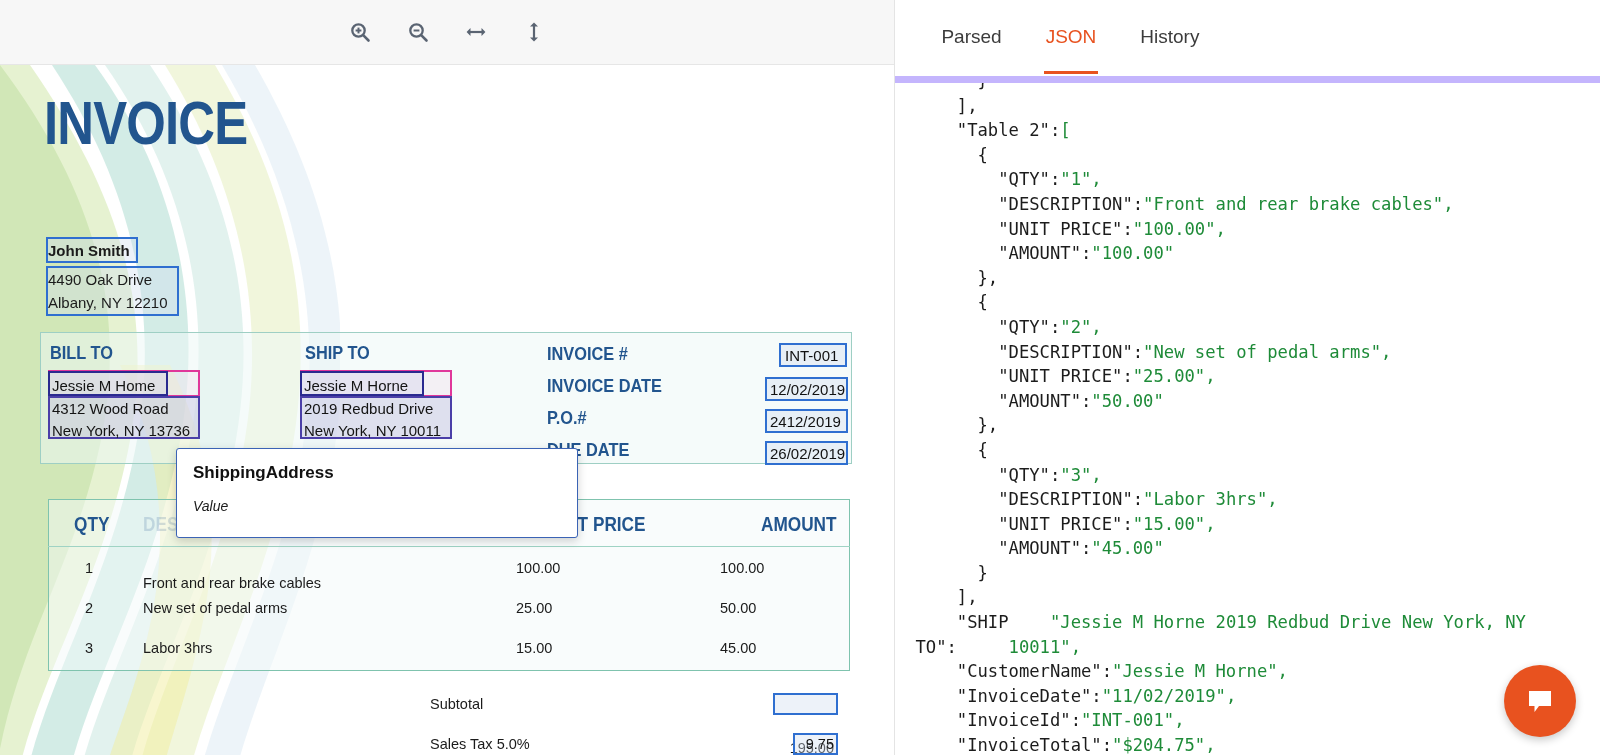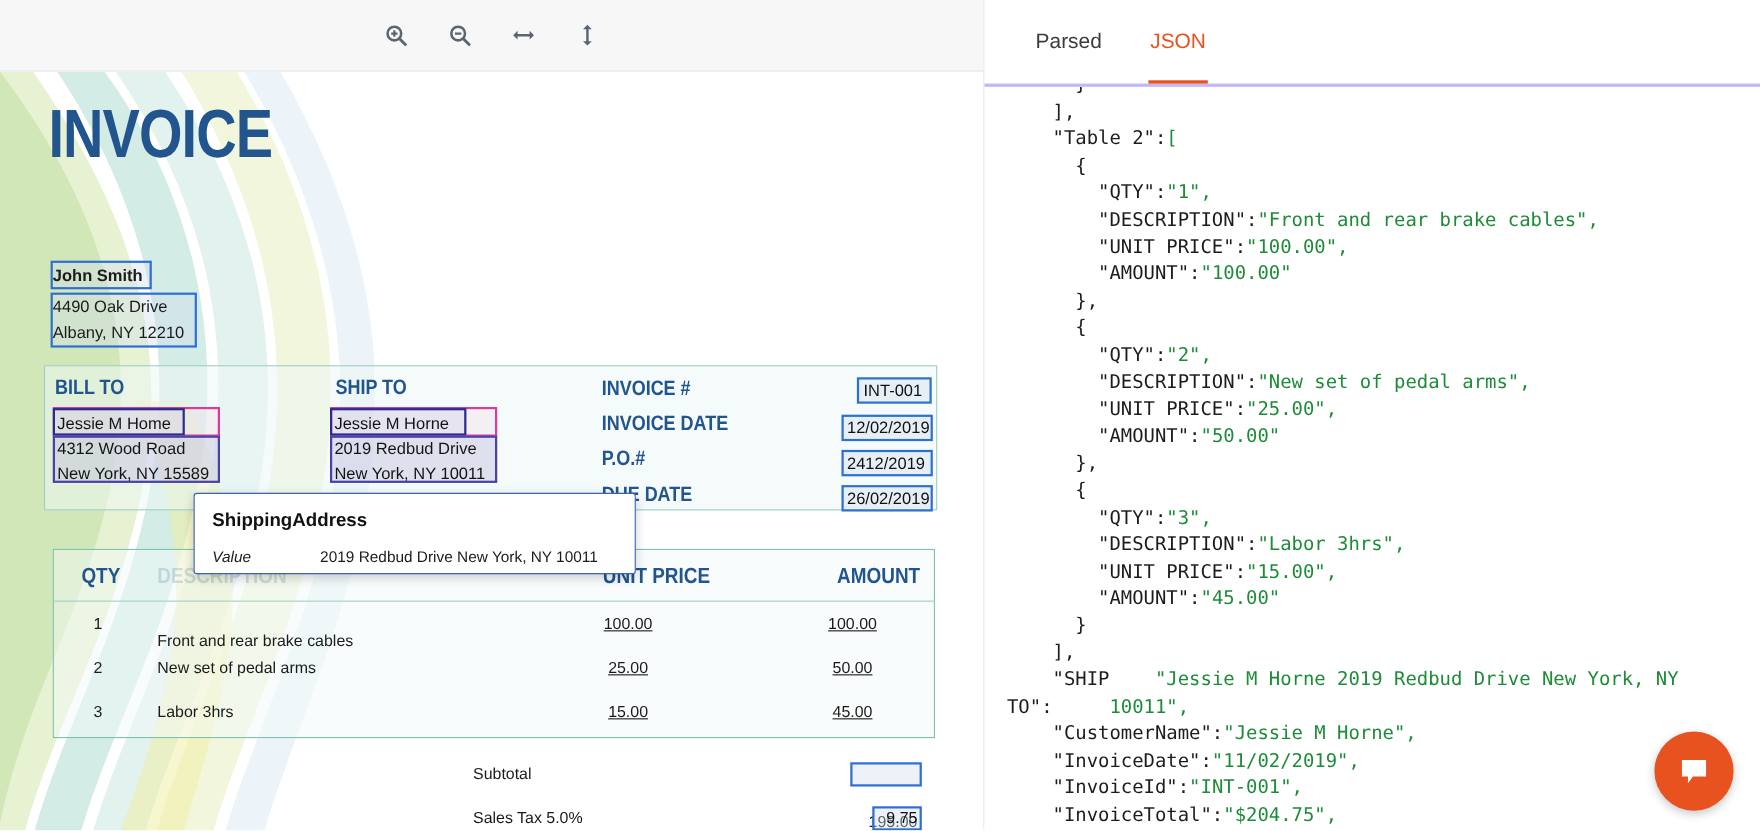--- a/index.html
+++ b/index.html
@@ -79,42 +79,42 @@
   .items-panel{
     position:absolute;left:48px;top:434px;width:802px;height:172px;
     border:1px solid #7fc3ae;background:rgba(243,250,249,0.5);box-sizing:border-box;
   }
   .items-headrule{position:absolute;left:48px;top:481px;width:802px;height:1px;background:#9fd3c4;}
   .col-head{
     position:absolute;font-weight:bold;font-size:20px;color:#22558e;
     transform:scaleX(0.86);transform-origin:left center;white-space:nowrap;
   }
   .cell{position:absolute;font-size:14.5px;color:#1b1b1b;white-space:nowrap;}
-  .cell-r{text-align:center;text-decoration:underline;}
+  .cell-r{text-align:left;}
 
   .tot-label{position:absolute;font-size:14.5px;color:#1b1b1b;text-align:left;white-space:nowrap;}
   .tot-val{position:absolute;font-size:14.5px;color:#111;text-align:right;white-space:nowrap;}
 
   
   .tooltip{
     position:absolute;left:176px;top:383px;width:402px;
     background:#fff;border:1.5px solid #3b63b5;border-radius:3px;
     box-shadow:0 3px 10px rgba(0,0,0,0.18);
-    padding:14px 16px 4px 16px;box-sizing:border-box;z-index:25;
+    padding:14px 16px 20px 16px;box-sizing:border-box;z-index:25;
   }
   .tt-title{font-size:17px;font-weight:bold;color:#111;margin-bottom:12px;}
   .tt-row{display:flex;font-size:14px;color:#1b1b1b;line-height:22px;}
   .tt-key{width:98px;flex:none;font-style:italic;}
   .tt-val{font-weight:normal;}
 
   
   .panel{position:relative;width:705px;height:755px;background:#fff;border-left:1px solid #e4e4e4;}
   .tabs{
-    position:relative;height:76px;display:flex;align-items:flex-end;
-    padding-left:28px;gap:8px;border-bottom:3px solid #c4b5fd;background:#fff;
+    position:relative;height:76px;display:flex;align-items:flex-start;
+    padding-left:28px;gap:8px;border-bottom:7px solid #c4b5fd;background:#fff;
   }
   .tab{
     position:relative;font-size:19px;color:#3c3c3c;padding:0 18px;height:74px;
     display:flex;align-items:center;cursor:pointer;
   }
   .tab.active{color:#e8521f;font-weight:normal;}
   .tab.active:after{
     content:"";position:absolute;left:16px;right:16px;bottom:0;height:3px;background:#e8521f;
   }
   .json-area{
@@ -205,21 +205,21 @@
           <div class="txt sender-addr2">Albany, NY 12210</div>
 
           <div class="billship-panel"></div>
 
           <div class="sec-head bill-head">BILL TO</div>
           <div class="hl hl-pink" style="left:48px;top:305px;width:152px;height:27px;"></div>
           <div class="hl hl-navy" style="left:48px;top:306px;width:120px;height:25px;"></div>
           <div class="addr-line" style="left:52px;top:310px;">Jessie M Home</div>
           <div class="hl hl-purple" style="left:48px;top:331px;width:152px;height:43px;"></div>
           <div class="addr-line" style="left:52px;top:333px;">4312 Wood Road</div>
-          <div class="addr-line" style="left:52px;top:355px;">New York, NY 15589</div>
+          <div class="addr-line" style="left:52px;top:355px;">New York, NY 13736</div>
 
           <div class="sec-head ship-head">SHIP TO</div>
           <div class="hl hl-pink" style="left:300px;top:305px;width:152px;height:27px;"></div>
           <div class="hl hl-navy" style="left:300px;top:306px;width:124px;height:25px;"></div>
           <div class="addr-line" style="left:304px;top:310px;">Jessie M Horne</div>
           <div class="hl hl-purple" style="left:300px;top:331px;width:152px;height:43px;"></div>
           <div class="addr-line" style="left:304px;top:333px;">2019 Redbud Drive</div>
           <div class="addr-line" style="left:304px;top:355px;">New York, NY 10011</div>
 
           <div class="meta-label" style="left:547px;top:278px;">INVOICE #</div>
@@ -272,33 +272,33 @@
           <div class="tot-label" style="left:430px;top:671px;width:185px;">Sales Tax 5.0%</div>
           <div class="hl hl-blue" style="left:793px;top:668px;width:45px;height:22px;"></div>
           <div class="tot-val" style="left:728px;top:671px;width:106px;">9.75</div>
 
         </div>
 
         <div class="tooltip">
           <div class="tt-title">ShippingAddress</div>
           <div class="tt-row">
             <span class="tt-key">Value</span>
-            <span class="tt-val">2019 Redbud Drive New York, NY 10011</span>
           </div>
         </div>
 
       </div>
     </div>
   </div>
 
   <div class="panel">
 
     <div class="tabs">
       <div class="tab">Parsed</div>
       <div class="tab active">JSON</div>
+      <div class="tab">History</div>
     </div>
 
     <div class="json-area">
       <pre class="json">      }
     ],
     "Table 2":<span class="s">[</span>
       {
         "QTY":<span class="s">"1",</span>
         "DESCRIPTION":<span class="s">"Front and rear brake cables",</span>
         "UNIT PRICE":<span class="s">"100.00",</span>

